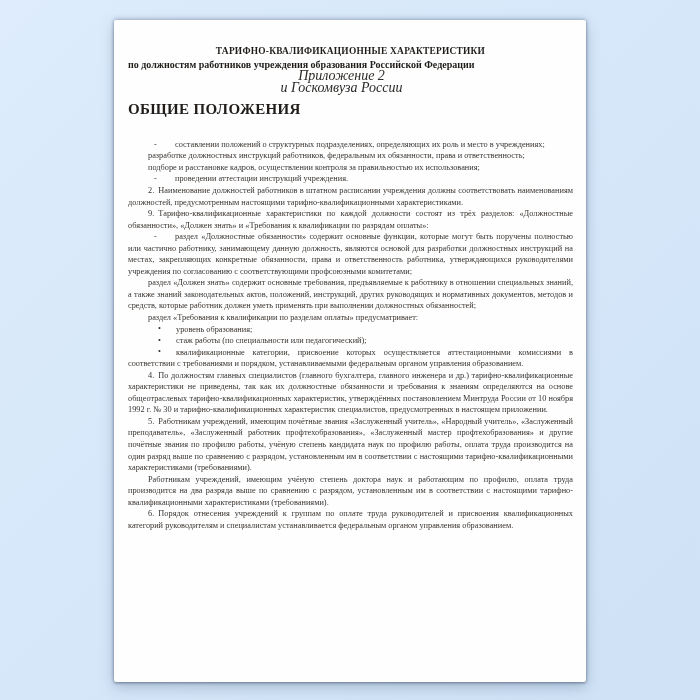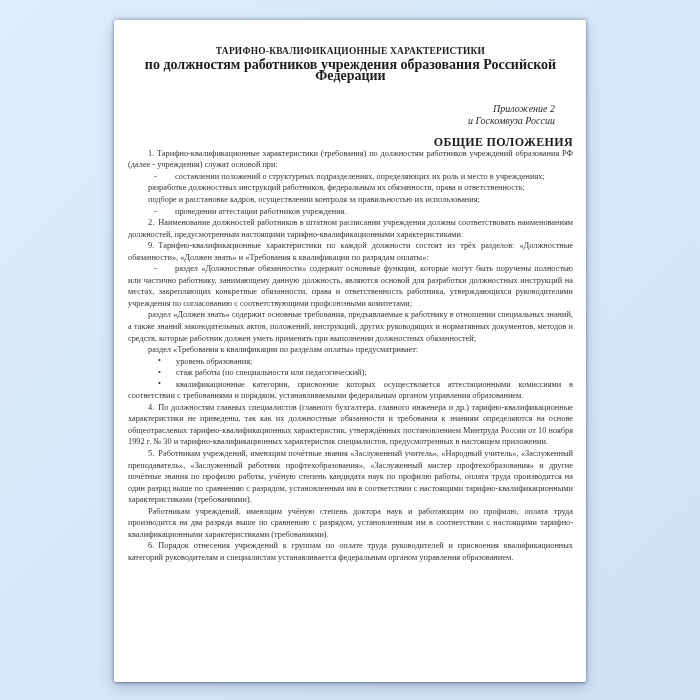--- a/index.html
+++ b/index.html
@@ -4,24 +4,24 @@
 <style>
   html,body{margin:0;padding:0;}
   body{width:700px;height:700px;font-family:"Liberation Serif","DejaVu Serif",serif;}
   .bg{position:relative;width:700px;height:700px;overflow:hidden;
       background:linear-gradient(135deg,#deecfc 0%,#d7e8fa 40%,#cfe2f6 100%);}
   .page{position:absolute;left:114px;top:20px;width:472px;height:662px;box-sizing:border-box;
         background:#fefefe;border-radius:2px;padding:25px 13px 0 14px;
         box-shadow:0 1px 3px rgba(55,70,95,.55),0 5px 14px rgba(110,130,160,.45),0 -1px 4px rgba(90,105,130,.35);}
   .title{margin:0 0 2px;text-align:center;font-size:9.4px;line-height:12px;font-weight:bold;
          letter-spacing:.25px;color:#1f1c19;}
-  .subtitle{margin:0 0 22px;text-align:center;font-size:14px;line-height:11px;font-weight:bold;color:#1f1c19;}
-  .annex{text-align:right;font-style:italic;font-size:10px;line-height:12.4px;
+  .subtitle{margin:0 0 0;font-size:10px;line-height:11px;font-weight:bold;color:#1f1c19;}
+  .annex{text-align:center;font-style:italic;font-size:14px;line-height:12.4px;
          padding-right:18px;margin:0 0 9px;color:#2c2926;}
-  .section-header{margin:0 0 0;text-align:right;font-size:12px;line-height:11px;
+  .section-header{margin:0 0 24px;text-align:left;font-size:15px;line-height:11px;
                   font-weight:bold;letter-spacing:.35px;color:#1f1c19;}
   .doc-body{font-size:8.3px;line-height:11.55px;text-align:justify;color:#38332f;}
   .para{position:relative;margin:0;}
   .para.indent{text-indent:20px;}
   .para.dash{text-indent:47px;}
   .para.dash .marker{position:absolute;left:26px;top:0;text-indent:0;}
   .para.bullet{text-indent:48px;}
   .para.bullet .marker{position:absolute;left:30px;top:-0.5px;text-indent:0;}
 </style>
 </head>
@@ -38,29 +38,28 @@
 
 
         <div class="annex-line">и Госкомвуза России</div>
 
       </div>
 
     <h3 class="section-header">ОБЩИЕ ПОЛОЖЕНИЯ</h3>
 
     <div class="doc-body">
 
-        <p class="para indent"><span>1. Тарифно-квалификационные характеристики (требования) по должностям работников учреждений образования РФ (далее - учреждения) служат основой при:</span></p>
 
         <p class="para dash"><span class="marker">-</span><span>составлении положений о структурных подразделениях, определяющих их роль и место в учреждениях;</span></p>
 
         <p class="para indent"><span>разработке должностных инструкций работников, федеральным их обязанности, права и ответственность;</span></p>
 
         <p class="para indent"><span>подборе и расстановке кадров, осуществлении контроля за правильностью их использования;</span></p>
 
-        <p class="para dash"><span class="marker">-</span><span>проведении аттестации работников учреждения.</span></p>
+        <p class="para dash"><span class="marker">-</span><span>проведении аттестации инструкций учреждения.</span></p>
 
         <p class="para indent"><span>2. Наименование должностей работников в штатном расписании учреждения должны соответствовать наименованиям должностей, предусмотренным настоящими тарифно-квалификационными характеристиками.</span></p>
 
         <p class="para indent"><span>9. Тарифно-квалификационные характеристики по каждой должности состоят из трёх разделов: «Должностные обязанности», «Должен знать» и «Требования к квалификации по разрядам оплаты»:</span></p>
 
         <p class="para dash"><span class="marker">-</span><span>раздел «Должностные обязанности» содержит основные функции, которые могут быть поручены полностью или частично работнику, занимающему данную должность, являются основой для разработки должностных инструкций на местах, закрепляющих конкретные обязанности, права и ответственность работника, утверждающихся руководителями учреждения по согласованию с соответствующими профсоюзными комитетами;</span></p>
 
         <p class="para indent"><span>раздел «Должен знать» содержит основные требования, предъявляемые к работнику в отношении специальных знаний, а также знаний законодательных актов, положений, инструкций, других руководящих и нормативных документов, методов и средств, которые работник должен уметь применять при выполнении должностных обязанностей;</span></p>
 
         <p class="para indent"><span>раздел «Требования к квалификации по разделам оплаты» предусматривает:</span></p>

